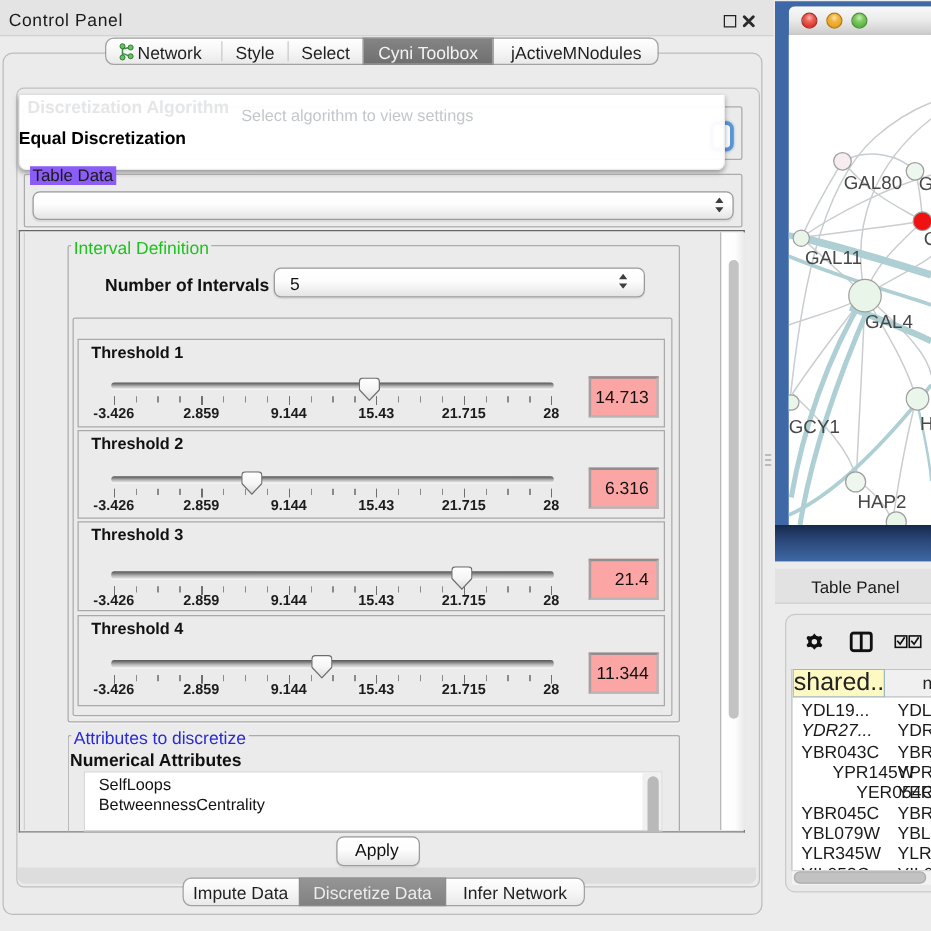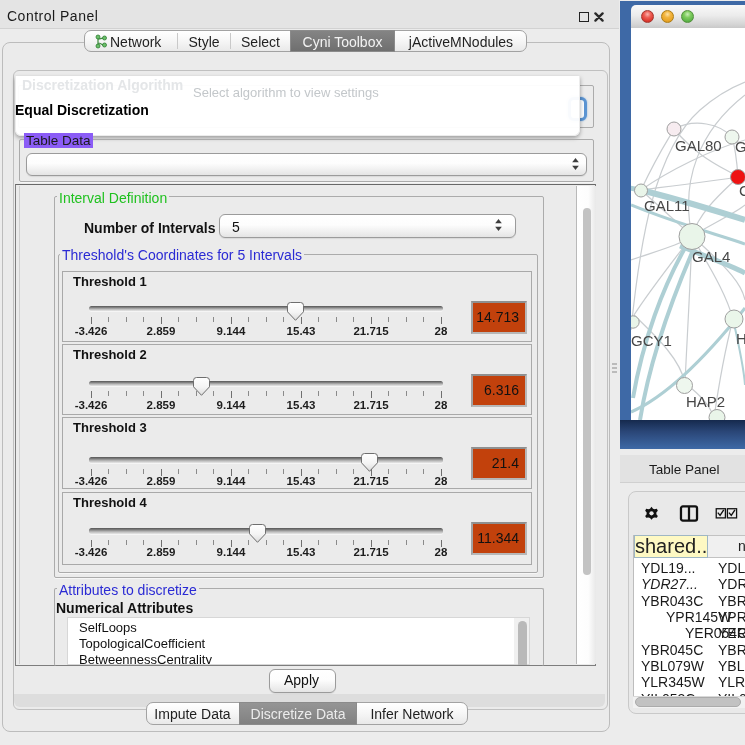--- a/index.html
+++ b/index.html
@@ -5,21 +5,21 @@
   html,body{margin:0;padding:0;}
   #app{position:relative;width:745px;height:745px;background:#ececec;font-family:"Liberation Sans",sans-serif;overflow:hidden;}
   .abs{position:absolute;}
   .combo{background:linear-gradient(180deg,#ffffff 0%,#fdfdfd 45%,#e9e9e9 90%,#e4e4e4 100%);border:1px solid #9b9b9b;border-radius:6px;box-shadow:0 1px 1px rgba(0,0,0,0.08);}
   .tick-minor{position:absolute;height:5px;width:351px;background:repeating-linear-gradient(90deg,#8a8a8a 0 1px,transparent 1px 17.5px);}
   .tick-major{position:absolute;height:7px;width:351px;background:repeating-linear-gradient(90deg,#6f6f6f 0 1px,transparent 1px 70px);}
   .ticklabel{position:absolute;transform:translateX(-50%);font-size:11.5px;font-weight:bold;color:#1c1c1c;white-space:nowrap;}
   .tp{position:absolute;left:62px;width:470px;border:1px solid #a9a9a9;background:#ebebeb;box-sizing:border-box;}
   .tp .ttitle{position:absolute;left:10px;top:2px;font-size:13px;font-weight:bold;color:#111;}
   .track{position:absolute;left:26px;width:354px;height:5.5px;border-radius:2.5px;background:linear-gradient(180deg,#565656 0%,#787878 25%,#b5b5b5 60%,#e8e8e8 100%);box-shadow:0 1px 0 #f5f5f5;}
-  .tfield{position:absolute;left:408px;width:56px;height:33px;background:#c2410c;border:2px solid #b7b7b7;border-top-color:#8f8f8f;border-left-color:#a2a2a2;box-sizing:border-box;font-size:14px;color:#111;text-align:right;line-height:29px;padding-right:6px;}
+  .tfield{position:absolute;left:408px;width:56px;height:33px;background:#fca5a5;border:2px solid #b7b7b7;border-top-color:#8f8f8f;border-left-color:#a2a2a2;box-sizing:border-box;font-size:14px;color:#111;text-align:right;line-height:29px;padding-right:6px;}
   .thumbsvg{position:absolute;top:0;left:0;}
 </style>
 </head>
 <body>
 <div id="app">
 
   <div class="abs" style="left:0;top:0;width:619px;height:28px;background:#e4e4e4;border-bottom:1px solid #d2d2d2;"></div>
   <div class="abs" style="left:7px;top:7.5px;font-size:14px;letter-spacing:0.5px;color:#1a1a1a;">Control Panel</div>
   <div class="abs" style="left:579px;top:12px;width:8px;height:8px;border:1.5px solid #222;"></div>
   <svg class="abs" style="left:594px;top:11.5px;" width="10" height="10" viewBox="0 0 10 10">
@@ -75,21 +75,20 @@
 
   <div class="abs" style="left:84px;top:220px;font-size:14px;font-weight:bold;color:#111;">Number of Intervals</div>
   <div class="combo abs" style="left:219px;top:214px;width:295px;height:21.5px;"></div>
   <div class="abs" style="left:232px;top:219px;font-size:14px;color:#111;">5</div>
   <svg class="abs" style="left:494.5px;top:219px;" width="7" height="12" viewBox="0 0 7 12">
       <path d="M3.5 0 L6.8 4.3 L0.2 4.3 Z" fill="#3d3d3d"></path>
       <path d="M3.5 12 L6.8 7.7 L0.2 7.7 Z" fill="#3d3d3d"></path>
     </svg>
 
   <div class="abs" style="left:58px;top:254px;width:478px;height:317px;border:1px solid #ababab;border-radius:2px;box-shadow:0 1px 0 #f6f6f6;"></div>
-  <div class="abs" style="left:60px;top:246.5px;background:#ebebeb;font-size:14px;color:#2a2ad4;padding:0 2px;">Threshold's Coordinates for 5 Intervals</div>
 
   <div class="tp" style="top:271px;height:71px;">
     <div class="ttitle">Threshold 1</div>
     <div class="track" style="top:33.5px;"></div>
     <svg class="thumbsvg" style="left:223.5px;top:29.5px;" width="17" height="19" viewBox="0 0 17 19">
         <defs>
           <linearGradient id="g271" x1="0" y1="0" x2="0" y2="1">
             <stop offset="0" stop-color="#ffffff"></stop>
             <stop offset="0.55" stop-color="#f4f4f4"></stop>
             <stop offset="1" stop-color="#dcdcdc"></stop>
@@ -175,21 +174,20 @@
     <span class="ticklabel" style="left:308px;top:53px;">21.715</span>
     <span class="ticklabel" style="left:378px;top:53px;">28</span>
     <div class="tfield" style="top:29px;">11.344</div>
   </div>
 
   <div class="abs" style="left:54px;top:588px;width:488px;height:77px;border:1px solid #ababab;border-radius:2px;border-bottom:none;"></div>
   <div class="abs" style="left:57px;top:581.5px;background:#ebebeb;font-size:14px;color:#2a2ad4;padding:0 2px;">Attributes to discretize</div>
   <div class="abs" style="left:56px;top:599.5px;font-size:14px;font-weight:bold;color:#111;">Numerical Attributes</div>
   <div class="abs" style="left:67px;top:617px;width:463px;height:48px;background:#fff;border:1px solid #d7d7d7;box-sizing:border-box;overflow:hidden;padding-top:1.5px;">
     <div style="height:16.3px;font-size:13px;color:#111;padding-left:11px;line-height:16.3px;">SelfLoops</div>
-    <div style="height:16.3px;font-size:13px;color:#111;padding-left:11px;line-height:16.3px;">TopologicalCoefficient</div>
     <div style="height:16.3px;font-size:13px;color:#111;padding-left:11px;line-height:16.3px;">BetweennessCentrality</div>
   </div>
   <div class="abs" style="left:514px;top:618px;width:15px;height:46px;background:#f0f0f0;"></div>
   <div class="abs" style="left:518px;top:621px;width:9px;height:44px;background:#b9b9b9;border-radius:5px 5px 0 0;"></div>
 
   <div class="abs combo" style="left:269px;top:669px;width:65px;height:22px;"></div>
   <div class="abs" style="left:269px;top:671.5px;width:65px;text-align:center;font-size:14px;color:#111;">Apply</div>
 
   <div class="abs" style="left:146px;top:702px;width:322px;height:23px;background:linear-gradient(180deg,#ffffff 0%,#f6f6f6 50%,#e9e9e9 100%);border:1px solid #a2a2a2;border-radius:7px;box-sizing:border-box;"></div>
   <div class="abs" style="left:239px;top:702px;width:118px;height:23px;background:linear-gradient(180deg,#959595 0%,#8b8b8b 50%,#818181 100%);border:1px solid #8b8b8b;box-sizing:border-box;"></div>

